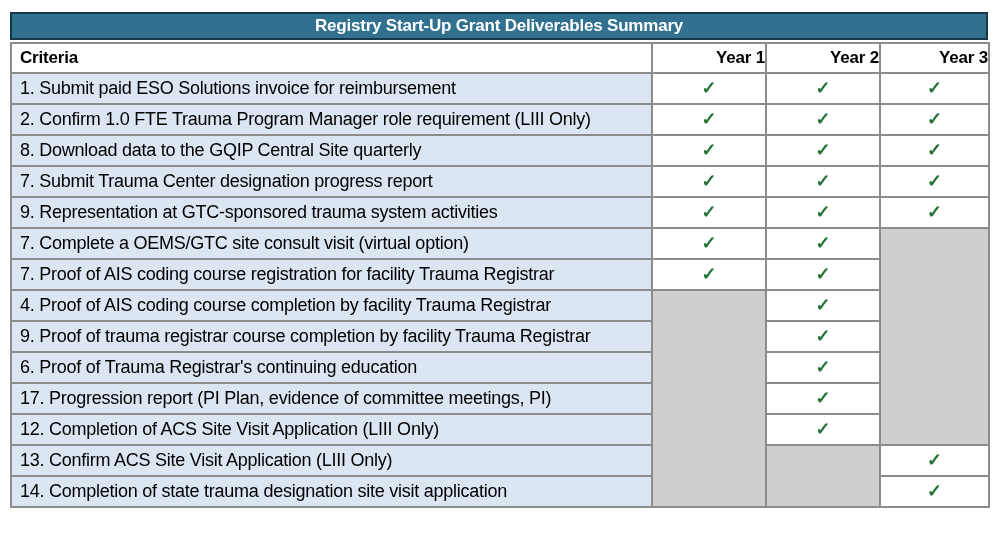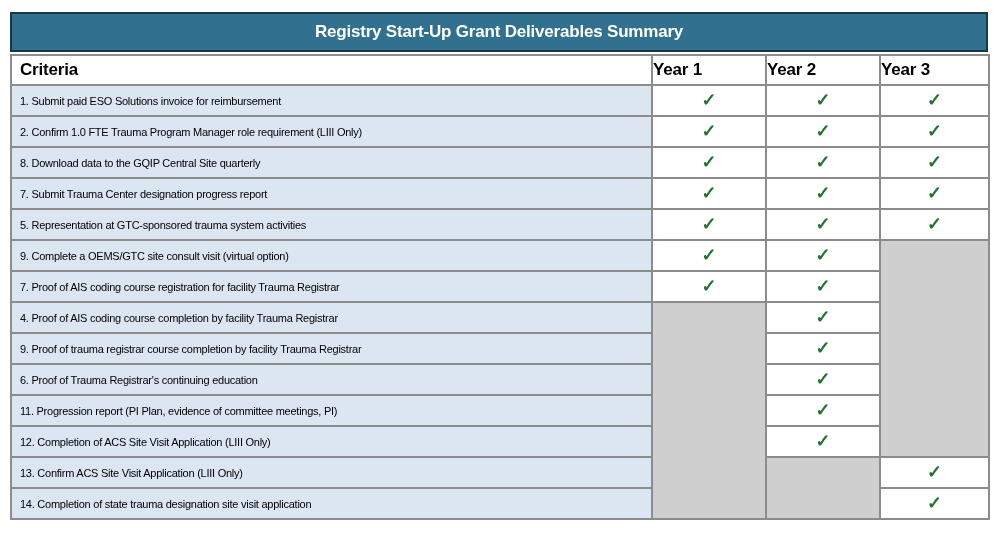--- a/index.html
+++ b/index.html
@@ -13,21 +13,21 @@
   }
   .page {
     box-sizing: border-box;
     width: 1000px;
     height: 541px;
     padding: 12px 11px 0 10px;
   }
   .title-bar {
     box-sizing: border-box;
     width: 978px;
-    height: 40px;
+    height: 28px;
     background: var(--title-bg, #31708F);
     border: 2px solid var(--title-border, #16384A);
     color: #ffffff;
     font-weight: bold;
     font-size: 17px;
     letter-spacing: -0.2px;
     display: flex;
     align-items: center;
     justify-content: center;
     margin-bottom: 2px;
@@ -47,32 +47,32 @@
     padding: 0;
     overflow: hidden;
     white-space: nowrap;
   }
   thead th {
     height: 28px;
     background: #ffffff;
     color: #000000;
     font-size: 17px;
     font-weight: bold;
-    text-align: left;
+    text-align: right;
     letter-spacing: -0.2px;
   }
   thead th.th-crit {
     text-align: left;
     padding-left: 8px;
   }
   tbody td { height: 29px; }
   td.crit {
     background: var(--row-blue, #DCE6F3);
     color: #000000;
-    font-size: 11px;
+    font-size: 18px;
     letter-spacing: -0.25px;
     padding-left: 8px;
     text-align: left;
   }
   td.chk {
     background: #ffffff;
     text-align: center;
     vertical-align: middle;
   }
   td.chk .check {
@@ -126,27 +126,27 @@
           <td class="chk"><span class="check">✓</span></td>
           <td class="chk"><span class="check">✓</span></td>
         </tr>
         <tr>
           <td class="crit">7. Submit Trauma Center designation progress report</td>
           <td class="chk"><span class="check">✓</span></td>
           <td class="chk"><span class="check">✓</span></td>
           <td class="chk"><span class="check">✓</span></td>
         </tr>
         <tr>
-          <td class="crit">5. Representation at GTC-sponsored trauma system activities</td>
+          <td class="crit">9. Representation at GTC-sponsored trauma system activities</td>
           <td class="chk"><span class="check">✓</span></td>
           <td class="chk"><span class="check">✓</span></td>
           <td class="chk"><span class="check">✓</span></td>
         </tr>
         <tr>
-          <td class="crit">9. Complete a OEMS/GTC site consult visit (virtual option)</td>
+          <td class="crit">7. Complete a OEMS/GTC site consult visit (virtual option)</td>
           <td class="chk"><span class="check">✓</span></td>
           <td class="chk"><span class="check">✓</span></td>
           <td class="gray" rowspan="7"></td>
         </tr>
         <tr>
           <td class="crit">7. Proof of AIS coding course registration for facility Trauma Registrar</td>
           <td class="chk"><span class="check">✓</span></td>
           <td class="chk"><span class="check">✓</span></td>
         </tr>
         <tr>
@@ -156,21 +156,21 @@
         </tr>
         <tr>
           <td class="crit">9. Proof of trauma registrar course completion by facility Trauma Registrar</td>
           <td class="chk"><span class="check">✓</span></td>
         </tr>
         <tr>
           <td class="crit">6. Proof of Trauma Registrar's continuing education</td>
           <td class="chk"><span class="check">✓</span></td>
         </tr>
         <tr>
-          <td class="crit">11. Progression report (PI Plan, evidence of committee meetings, PI)</td>
+          <td class="crit">17. Progression report (PI Plan, evidence of committee meetings, PI)</td>
           <td class="chk"><span class="check">✓</span></td>
         </tr>
         <tr>
           <td class="crit">12. Completion of ACS Site Visit Application (LIII Only)</td>
           <td class="chk"><span class="check">✓</span></td>
         </tr>
         <tr>
           <td class="crit">13. Confirm ACS Site Visit Application (LIII Only)</td>
           <td class="gray" rowspan="2"></td>
           <td class="chk"><span class="check">✓</span></td>

